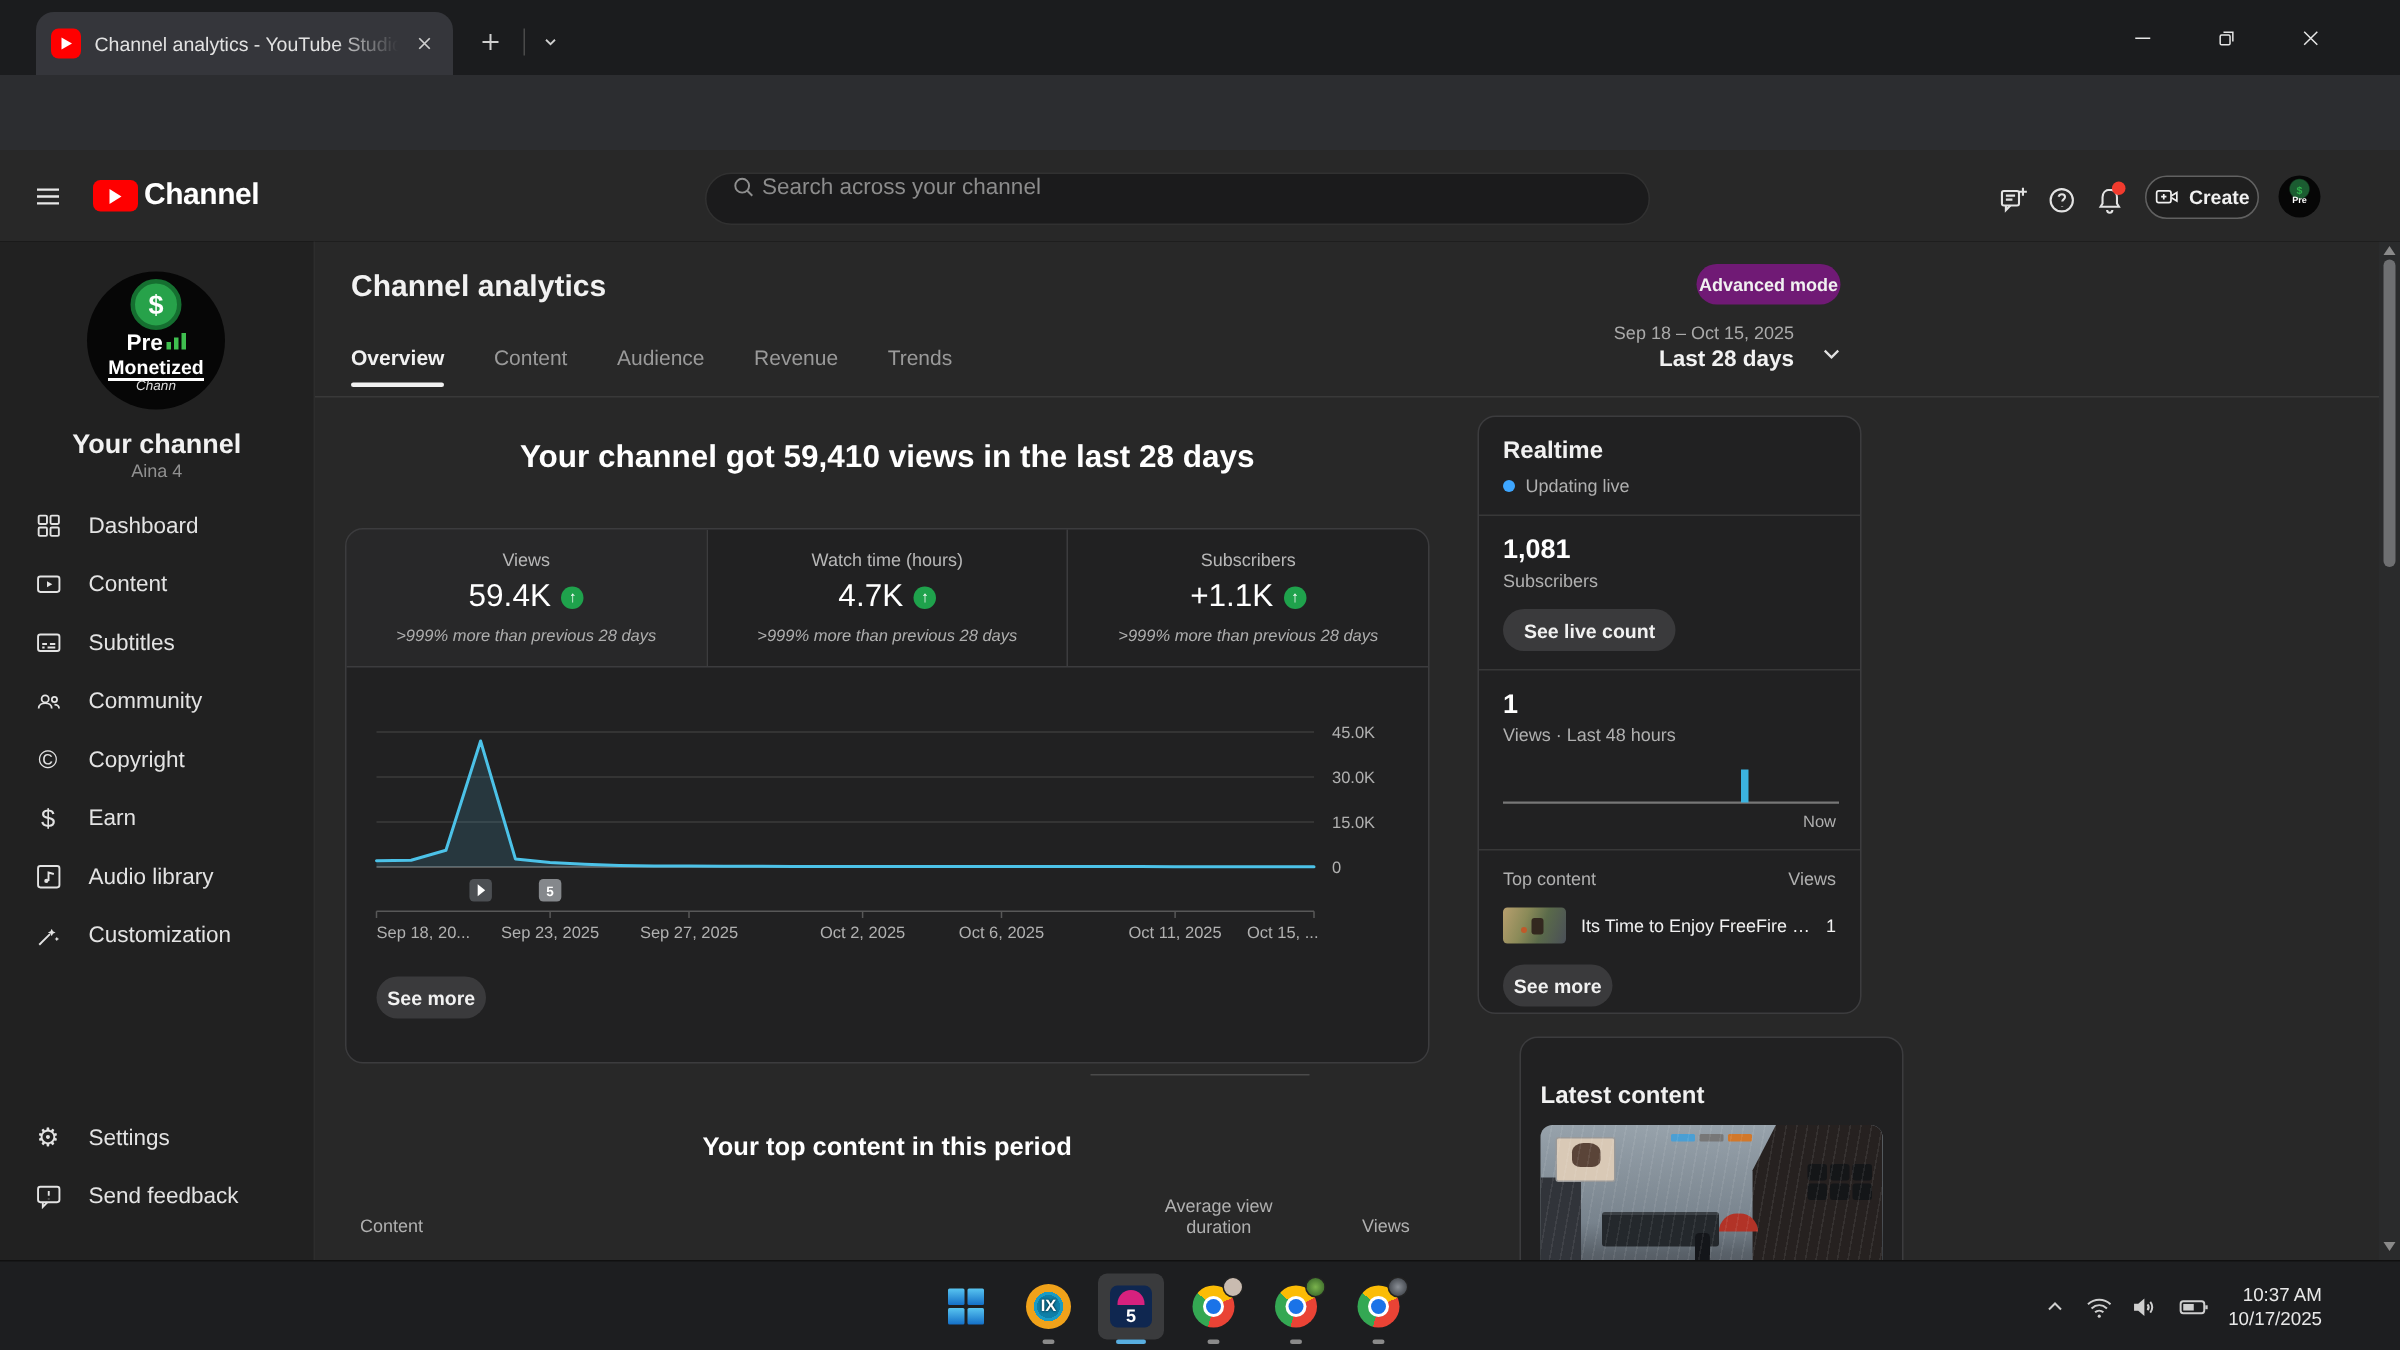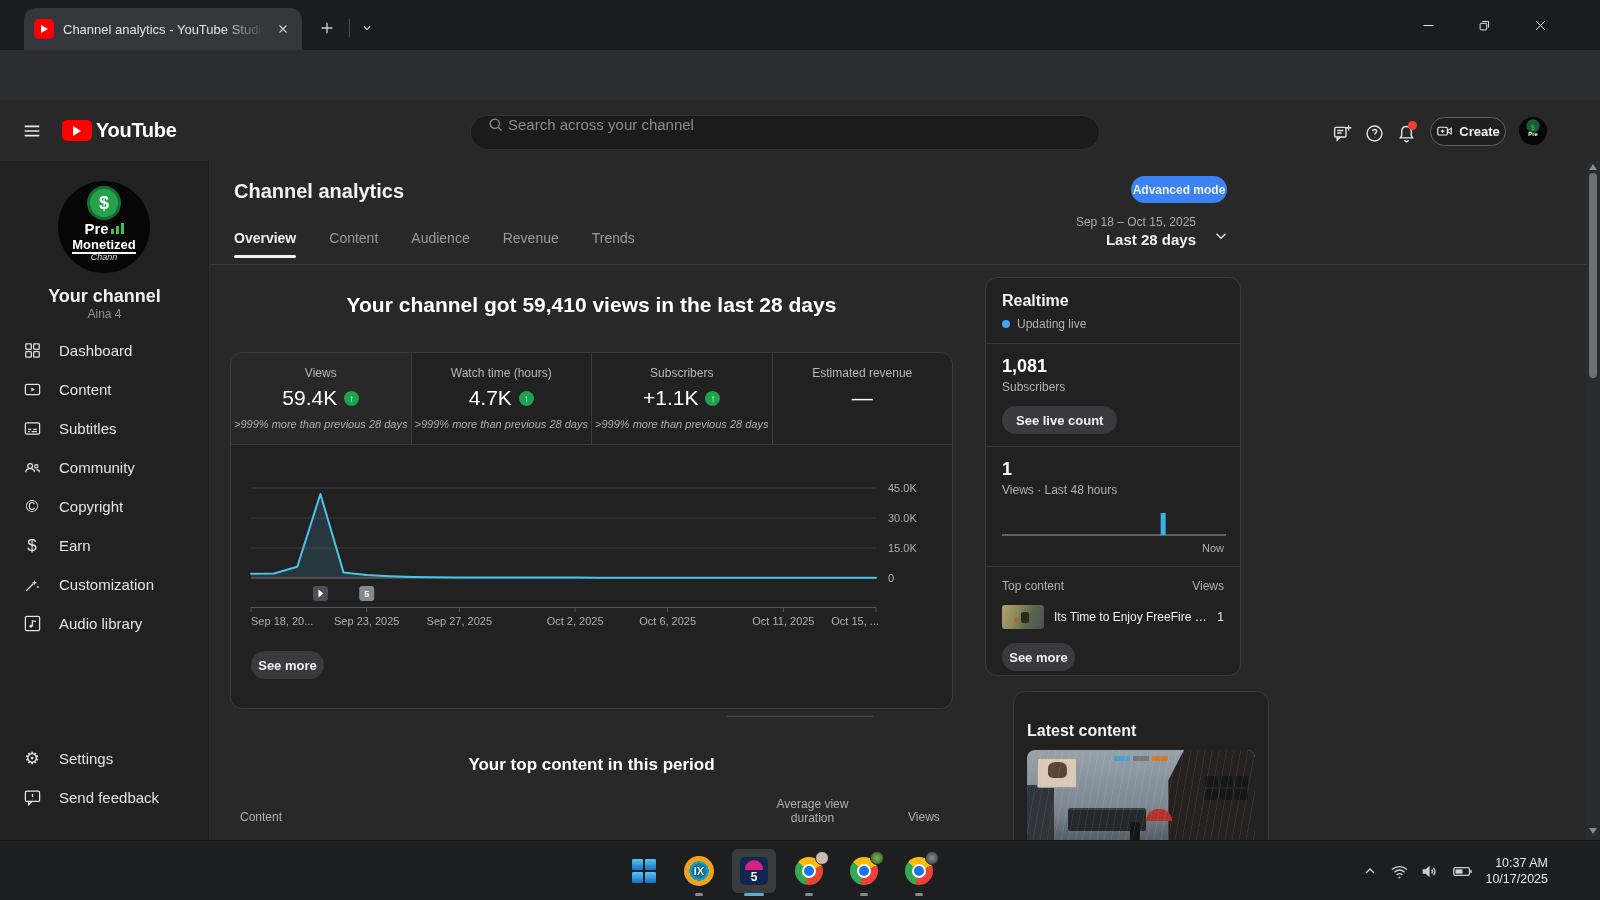--- a/index.html
+++ b/index.html
@@ -68,21 +68,21 @@
   .yourch { position:absolute; left:0; top:125px; width:100%; text-align:center; font-size:18px; font-weight:700; color:#f1f1f1; }
   .chname { position:absolute; left:0; top:146px; width:100%; text-align:center; font-size:12px; color:#909090; }
   .nav { position:absolute; left:0; top:170px; width:100%; }
   .navitem { height:39px; display:flex; align-items:center; padding-left:22px; color:#e3e3e3; font-size:15px; }
   .navitem .nico { width:20px; height:20px; margin-right:17px; display:flex; align-items:center; justify-content:center; color:#e3e3e3; font-size:18px; }
   .navitem.active { margin:0 8px; padding-left:14px; border-radius:10px; background:#3a3a3a; font-weight:700; }
   .navfooter { position:absolute; left:0; top:578px; width:100%; }
   
   .main { position:absolute; left:210px; top:161px; width:1376px; height:679px; background:#282828; }
   .pagetitle { position:absolute; left:234px; top:180px; font-size:20px; font-weight:700; color:#f1f1f1; }
-  .advbtn { position:absolute; left:1131px; top:176px; width:96px; height:27px; border-radius:14px; background:#3b82f6;
+  .advbtn { position:absolute; left:1131px; top:176px; width:96px; height:27px; border-radius:14px; background:#701a75;
     display:flex; align-items:center; justify-content:center; font-size:12px; font-weight:700; color:#f1f1f1; }
   .tabs { position:absolute; left:234px; top:230px; display:flex; gap:33px; }
   .atab { font-size:14px; color:#9a9a9a; position:relative; padding-bottom:12px; }
   .atab.active { color:#f1f1f1; font-weight:700; }
   .atab.active::after { content:""; position:absolute; left:0; right:0; bottom:0; height:3px; background:#f1f1f1; border-radius:2px; }
   .tabsrule { position:absolute; left:210px; top:264px; width:1376px; height:1px; background:#393939; }
   .datewidget { position:absolute; left:1000px; top:215px; width:196px; text-align:right; }
   .dw1 { font-size:12px; color:#aaa; }
   .dw2 { font-size:15px; font-weight:700; color:#f1f1f1; margin-top:2px; }
   .dwchev { position:absolute; left:1210px; top:225px; width:22px; height:22px; color:#e0e0e0; }
@@ -270,21 +270,21 @@
 <div class="ythead"></div>
 <div class="iconbtn hamb">
   <svg width="22" height="22" viewBox="0 0 24 24" fill="none" stroke="currentColor" stroke-width="1.8">
       <path d="M4 7h16M4 12h16M4 17h16"></path>
     </svg>
 </div>
 <div class="logo">
   <div class="logomark">
       <i></i>
     </div>
-  <div class="logotext">YouTube</div>
+  <div class="logotext">Channel</div>
 </div>
 <div class="ytsearch">
   <svg width="17" height="17" viewBox="0 0 24 24" fill="none" stroke="#8f8f8f" stroke-width="1.8">
       <circle cx="11" cy="11" r="6.5"></circle>
       <path d="M15.8 15.8l4.7 4.7"></path>
     </svg>
   <span class="ph">Search across your channel</span>
 </div>
 <div class="iconbtn hdric" style="left:1330px;">
   <svg width="21" height="21" viewBox="0 0 24 24" fill="none" stroke="currentColor" stroke-width="1.6">
@@ -374,36 +374,36 @@
       <span class="nico" style="font-size:17px;">©</span>
       <span>Copyright</span>
     </div>
     <div class="navitem">
       <span class="nico" style="font-size:17px;">$</span>
       <span>Earn</span>
     </div>
     <div class="navitem">
       <span class="nico">
           <svg width="19" height="19" viewBox="0 0 24 24" fill="none" stroke="currentColor" stroke-width="1.6">
+            <rect x="3" y="3" width="18" height="18" rx="2"></rect>
+            <circle cx="10" cy="15.5" r="1.8" fill="currentColor" stroke="none"></circle>
+            <path d="M11.8 15.5V8.5l4.5 1.2"></path>
+          </svg>
+        </span>
+      <span>Audio library</span>
+    </div>
+    <div class="navitem">
+      <span class="nico">
+          <svg width="19" height="19" viewBox="0 0 24 24" fill="none" stroke="currentColor" stroke-width="1.6">
             <path d="M4 20l9-9"></path>
             <path d="M14.5 6.5l1 2.2 2.2 1-2.2 1-1 2.2-1-2.2-2.2-1 2.2-1z" fill="currentColor" stroke="none"></path>
             <path d="M18.8 13.2l.6 1.3 1.3.6-1.3.6-.6 1.3-.6-1.3-1.3-.6 1.3-.6z" fill="currentColor" stroke="none"></path>
           </svg>
         </span>
       <span>Customization</span>
-    </div>
-    <div class="navitem">
-      <span class="nico">
-          <svg width="19" height="19" viewBox="0 0 24 24" fill="none" stroke="currentColor" stroke-width="1.6">
-            <rect x="3" y="3" width="18" height="18" rx="2"></rect>
-            <circle cx="10" cy="15.5" r="1.8" fill="currentColor" stroke="none"></circle>
-            <path d="M11.8 15.5V8.5l4.5 1.2"></path>
-          </svg>
-        </span>
-      <span>Audio library</span>
     </div>
   </div>
 
   <div class="navfooter">
     <div class="navitem">
       <span class="nico" style="font-size:17px;">⚙</span>
       <span>Settings</span>
     </div>
     <div class="navitem">
       <span class="nico">
@@ -462,27 +462,20 @@
         </div>
       <div class="mdelta">&gt;999% more than previous 28 days</div>
     </div>
     <div class="mcell">
       <div class="mlabel">Subscribers</div>
       <div class="mvalrow">
           <span>+1.1K</span>
           <span class="upbadge">↑</span>
         </div>
       <div class="mdelta">&gt;999% more than previous 28 days</div>
-    </div>
-    <div class="mcell">
-      <div class="mlabel">Estimated revenue</div>
-      <div class="mvalrow">
-          <span>—</span>
-        </div>
-      <div class="mdelta"></div>
     </div>
   </div>
   <svg id="main-chart" width="723" height="196">
       <line x1="20" x2="645" y1="43" y2="43" stroke="#3b3b3b" stroke-width="1"></line>
       <text x="657" y="47" fill="#b0b0b0" font-size="11">45.0K</text>
       <line x1="20" x2="645" y1="73" y2="73" stroke="#3b3b3b" stroke-width="1"></line>
       <text x="657" y="77" fill="#b0b0b0" font-size="11">30.0K</text>
       <line x1="20" x2="645" y1="103" y2="103" stroke="#3b3b3b" stroke-width="1"></line>
       <text x="657" y="107" fill="#b0b0b0" font-size="11">15.0K</text>
       <line x1="20" x2="645" y1="133" y2="133" stroke="#6f6f6f" stroke-width="1"></line>

